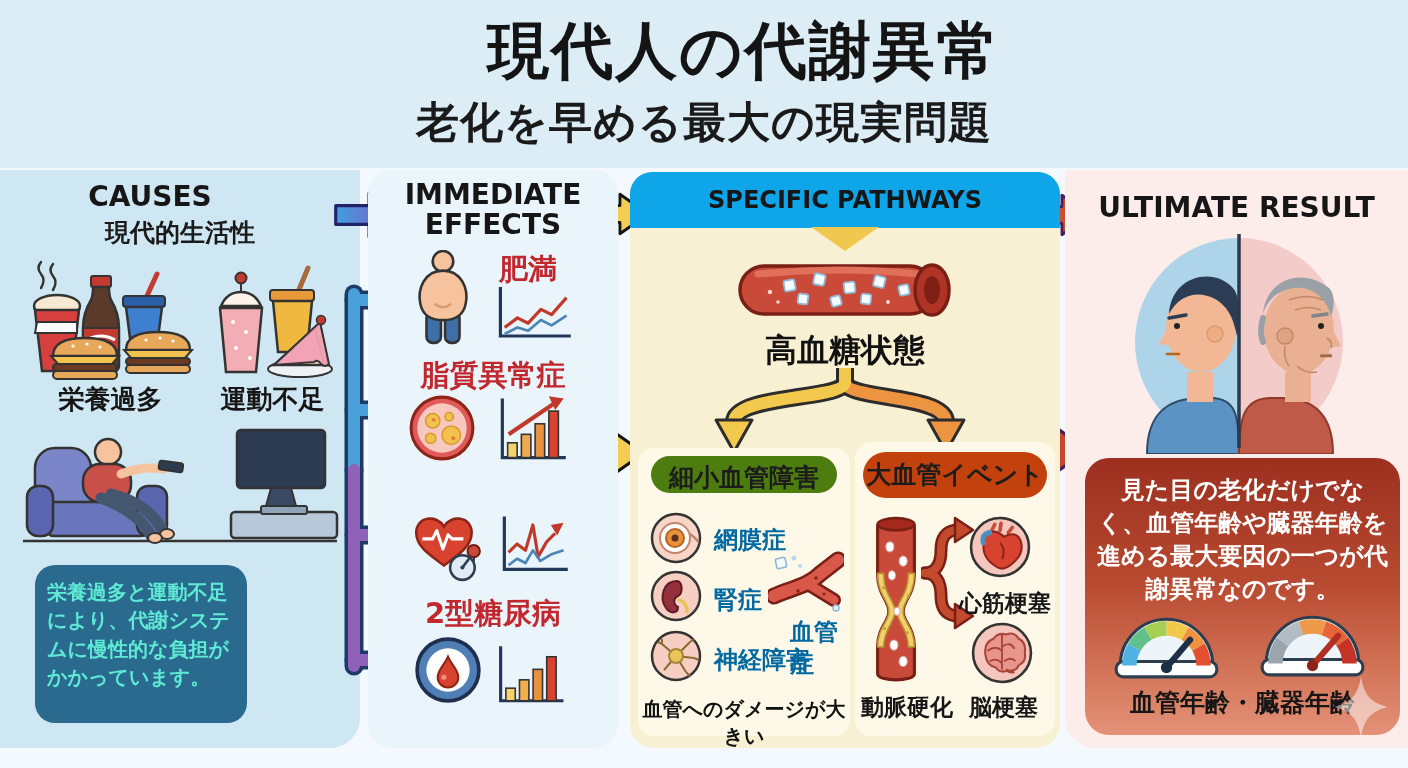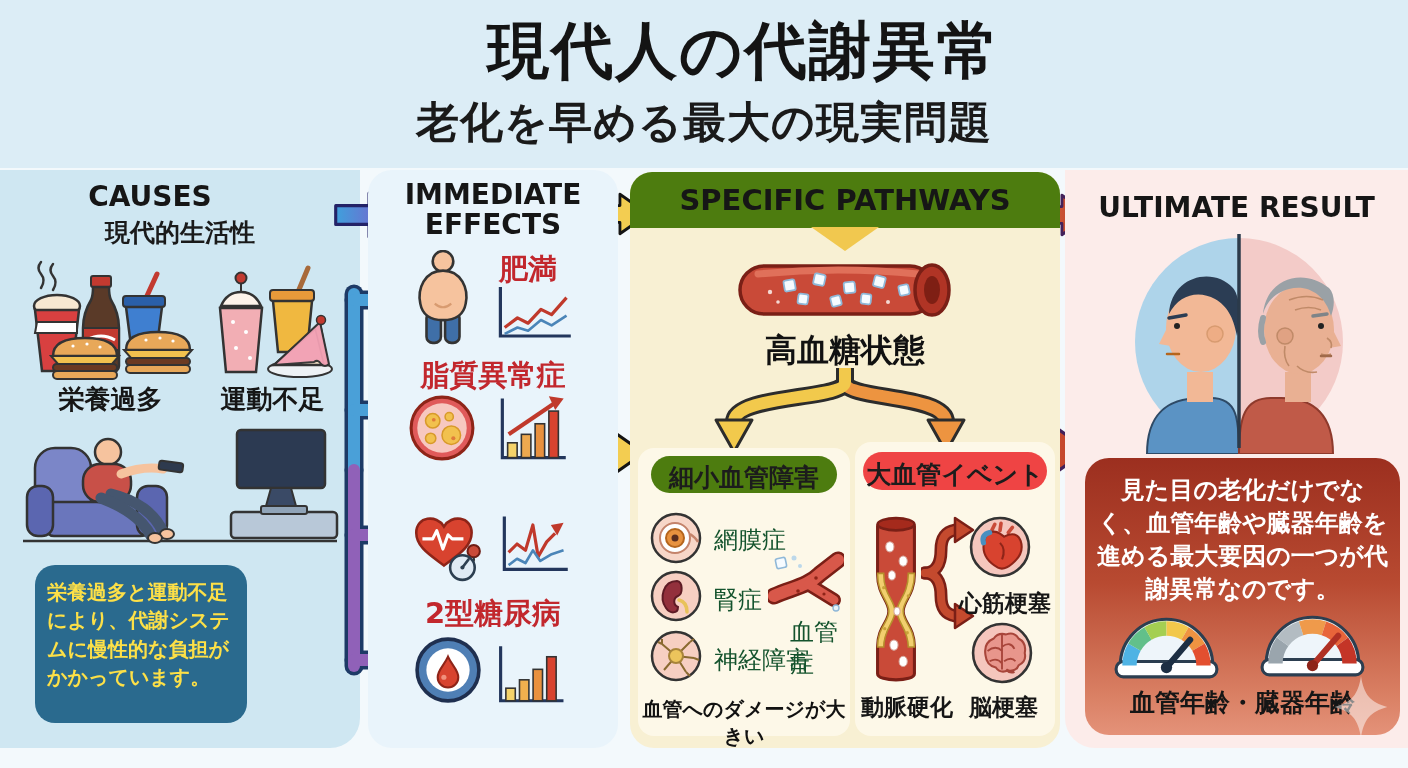--- a/index.html
+++ b/index.html
@@ -24,41 +24,41 @@
   .col{position:absolute;top:170px;}
   .col-causes{left:0;width:360px;height:578px;background:#cfe7f2;border-radius:0 0 30px 0;}
   .col-effects{left:368px;width:250px;height:578px;background:#e9f4fb;border-radius:24px;}
   .col-pathways{left:630px;width:430px;height:576px;top:172px;background:#f8f0d3;border-radius:22px 22px 24px 24px;}
   .col-result{left:1065px;width:343px;height:578px;background:#fcecea;border-radius:0 0 0 30px;}
   .col-header{font-weight:800;font-size:28px;color:#161616;text-align:center;line-height:1.08;}
   .col-subheader{font-weight:700;font-size:25px;color:#1a1a1a;text-align:center;}
   .cause-label{font-weight:800;font-size:26px;color:#161616;text-align:center;}
   .fx-label{font-weight:800;font-size:29px;color:#c2272d;text-align:center;width:100%;left:0;}
   .note-blue{
-    background:#2a6a8e;border-radius:20px;color:#fde047;
+    background:#2a6a8e;border-radius:20px;color:#5eead4;
     font-size:20px;font-weight:700;line-height:1.42;padding:13px 12px;box-sizing:border-box;
   }
   .pathways-band{
-    left:0;top:0;width:430px;height:56px;background:#4d7c0f;
+    left:0;top:0;width:430px;height:56px;background:#0ea5e9;
     border-radius:22px 22px 0 0;text-align:center;line-height:56px;
-    font-size:29px;font-weight:800;color:#161616;
+    font-size:24px;font-weight:800;color:#161616;
   }
   .band-notch{
     left:181px;top:55px;width:0;height:0;
     border-left:34px solid transparent;border-right:34px solid transparent;
     border-top:24px solid #f1c84f;
   }
   .hyper-label{width:100%;left:0;top:157px;text-align:center;font-size:32px;font-weight:800;color:#111;}
   .sub-panel{background:#fdf8e8;border-radius:16px;}
   .pill{
     border-radius:24px;text-align:center;font-weight:800;font-size:25px;color:#1c1c1c;
   }
   .pill-micro{background:#4d7c0f;line-height:44px;height:37px;}
-  .pill-macro{background:#ef4444;line-height:46px;height:38px;}
-  .micro-item-label{font-weight:400;font-size:24px;color:#14532d;}
+  .pill-macro{background:#c2410c;line-height:46px;height:46px;}
+  .micro-item-label{font-weight:700;font-size:24px;color:#0369a1;}
   .micro-note{font-weight:800;font-size:20px;color:#111;text-align:center;width:100%;left:0;}
   .macro-label{font-weight:700;font-size:23px;color:#161616;}
   .note-red{
     background:linear-gradient(180deg,#9c2f1f 0%,#b84a31 45%,#d97f63 85%,#e49279 100%);
     border-radius:24px;
   }
   .note-red-text{
     color:#fff;font-size:24px;font-weight:800;line-height:1.38;text-align:center;
     padding:16px 12px 0 12px;
   }

